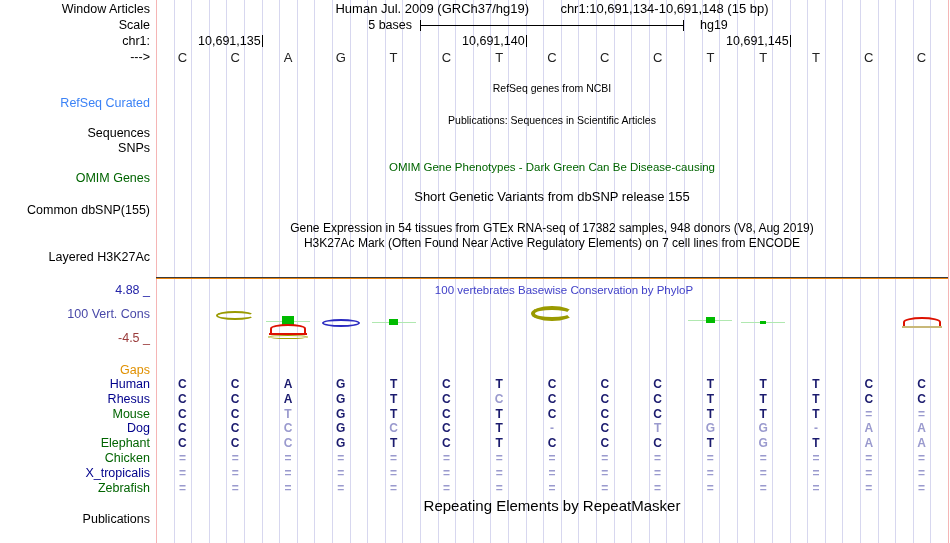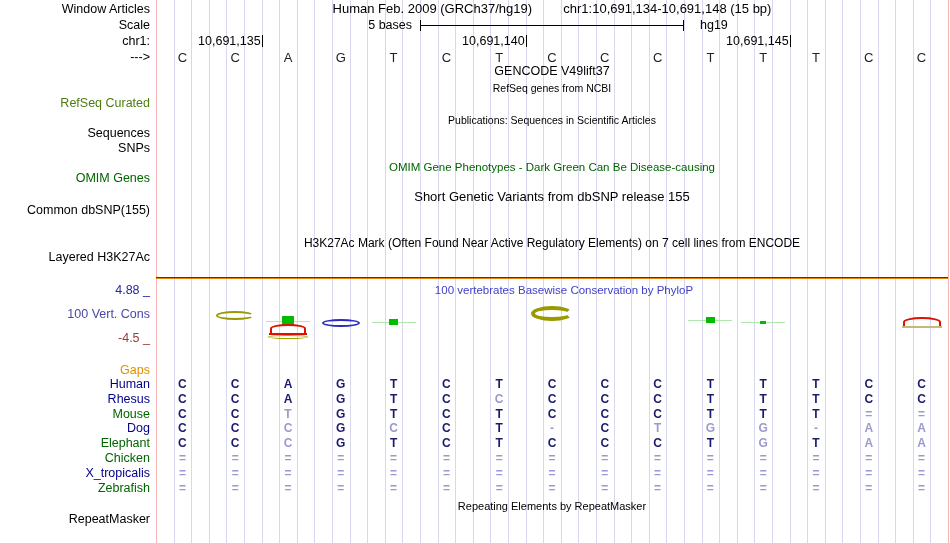--- a/index.html
+++ b/index.html
@@ -59,21 +59,21 @@
       <div style="position: absolute; box-sizing: border-box; left: 842.4px; top: 0px; bottom: 0px; width: 1px; background: rgb(215, 215, 239);"></div>
       <div style="position: absolute; box-sizing: border-box; left: 860px; top: 0px; bottom: 0px; width: 1px; background: rgb(215, 215, 239);"></div>
       <div style="position: absolute; box-sizing: border-box; left: 877.6px; top: 0px; bottom: 0px; width: 1px; background: rgb(215, 215, 239);"></div>
       <div style="position: absolute; box-sizing: border-box; left: 895.2px; top: 0px; bottom: 0px; width: 1px; background: rgb(215, 215, 239);"></div>
       <div style="position: absolute; box-sizing: border-box; left: 912.8px; top: 0px; bottom: 0px; width: 1px; background: rgb(215, 215, 239);"></div>
       <div style="position: absolute; box-sizing: border-box; left: 930.4px; top: 0px; bottom: 0px; width: 1px; background: rgb(215, 215, 239);"></div>
       <div style="position: absolute; box-sizing: border-box; left: 948px; top: 0px; bottom: 0px; width: 1px; background: rgb(245, 181, 181);"></div>
     </div>
 
   <div class="ctr" style="top:2px;font-size:13px;">
-    <span>Human Feb. 2009 (GRCh37/hg19)</span>
+    <span>Human Jul. 2009 (GRCh37/hg19)</span>
     <span style="display:inline-block;width:24px;"></span>
     <span>chr1:10,691,134-10,691,148 (15 bp)</span>
   </div>
   <div class="lbl" style="top:2px;">Window Articles</div>
 
   <div class="lbl" style="top:18px;">Scale</div>
   <div style="position:absolute;top:18px;left:156px;width:792px;">
     <span style="position:absolute;right:536px;top:0;font-size:12.5px;white-space:nowrap;">5 bases</span>
     <span class="hline" style="left:264px;top:7px;width:263px;height:1px;background:#000;"></span>
     <span class="hline" style="left:264px;top:2px;width:1px;height:11px;background:#000;"></span>
@@ -103,30 +103,30 @@
       <span>C</span>
       <span>C</span>
       <span>C</span>
       <span>T</span>
       <span>T</span>
       <span>T</span>
       <span>C</span>
       <span>C</span>
     </div>
 
-  <div class="ctr" style="top:64px;font-size:12.5px;">GENCODE V49lift37</div>
   <div class="ctr" style="top:81px;font-size:10.5px;">RefSeq genes from NCBI</div>
-  <div class="lbl" style="top:96px;color:#4d7c0f;">RefSeq Curated</div>
+  <div class="lbl" style="top:96px;color:#3b82f6;">RefSeq Curated</div>
   <div class="ctr" style="top:113px;font-size:10.5px;">Publications: Sequences in Scientific Articles</div>
   <div class="lbl" style="top:126px;margin-left:44px;">Sequences</div>
   <div class="lbl" style="top:141px;">SNPs</div>
   <div class="ctr" style="top:160px;font-size:11.5px;color:#006400;">OMIM Gene Phenotypes - Dark Green Can Be Disease-causing</div>
   <div class="lbl" style="top:171px;color:#006400;">OMIM Genes</div>
   <div class="ctr" style="top:190px;font-size:13px;">Short Genetic Variants from dbSNP release 155</div>
   <div class="lbl" style="top:203px;">Common dbSNP(155)</div>
+  <div class="ctr" style="top:221px;font-size:12px;">Gene Expression in 54 tissues from GTEx RNA-seq of 17382 samples, 948 donors (V8, Aug 2019)</div>
   <div class="ctr" style="top:236px;font-size:12px;">H3K27Ac Mark (Often Found Near Active Regulatory Elements) on 7 cell lines from ENCODE</div>
   <div class="lbl" style="top:250px;">Layered H3K27Ac</div>
 
   <div class="hline" id="h3k-line-top" style="left: 156px; top: 277px; width: 792px; height: 1px; background: rgb(58, 58, 58);"></div>
   <div class="hline" id="h3k-line-bot" style="left: 156px; top: 278px; width: 792px; height: 1px; background: rgb(232, 130, 14);"></div>
 
   <div class="lbl" style="top: 283px; color: rgb(37, 37, 168);" id="cons-max">4.88 _</div>
   <div class="ctr" style="top: 283px; font-size: 11.5px; color: rgb(64, 64, 200); padding-left: 12px;" id="phylop-title">100 vertebrates Basewise Conservation by PhyloP</div>
   <div class="lbl" style="top: 307px; color: rgb(72, 72, 168);" id="cons-lbl">100 Vert. Cons</div>
   <div class="lbl" style="top: 331px; color: rgb(154, 59, 59);" id="cons-min">-4.5 _</div>
@@ -290,16 +290,16 @@
         <span style="color: rgb(154, 154, 206);">=</span>
         <span style="color: rgb(154, 154, 206);">=</span>
         <span style="color: rgb(154, 154, 206);">=</span>
         <span style="color: rgb(154, 154, 206);">=</span>
         <span style="color: rgb(154, 154, 206);">=</span>
         <span style="color: rgb(154, 154, 206);">=</span>
         <span style="color: rgb(154, 154, 206);">=</span>
       </div>
     </div>
 
-  <div class="ctr" style="top:499px;font-size:11px;">Repeating Elements by RepeatMasker</div>
-  <div class="lbl" style="top:512px;">RepeatMasker</div>
+  <div class="ctr" style="top:499px;font-size:15px;">Repeating Elements by RepeatMasker</div>
+  <div class="lbl" style="top:512px;">Publications</div>
 
 </div>
 
 </body></html>

